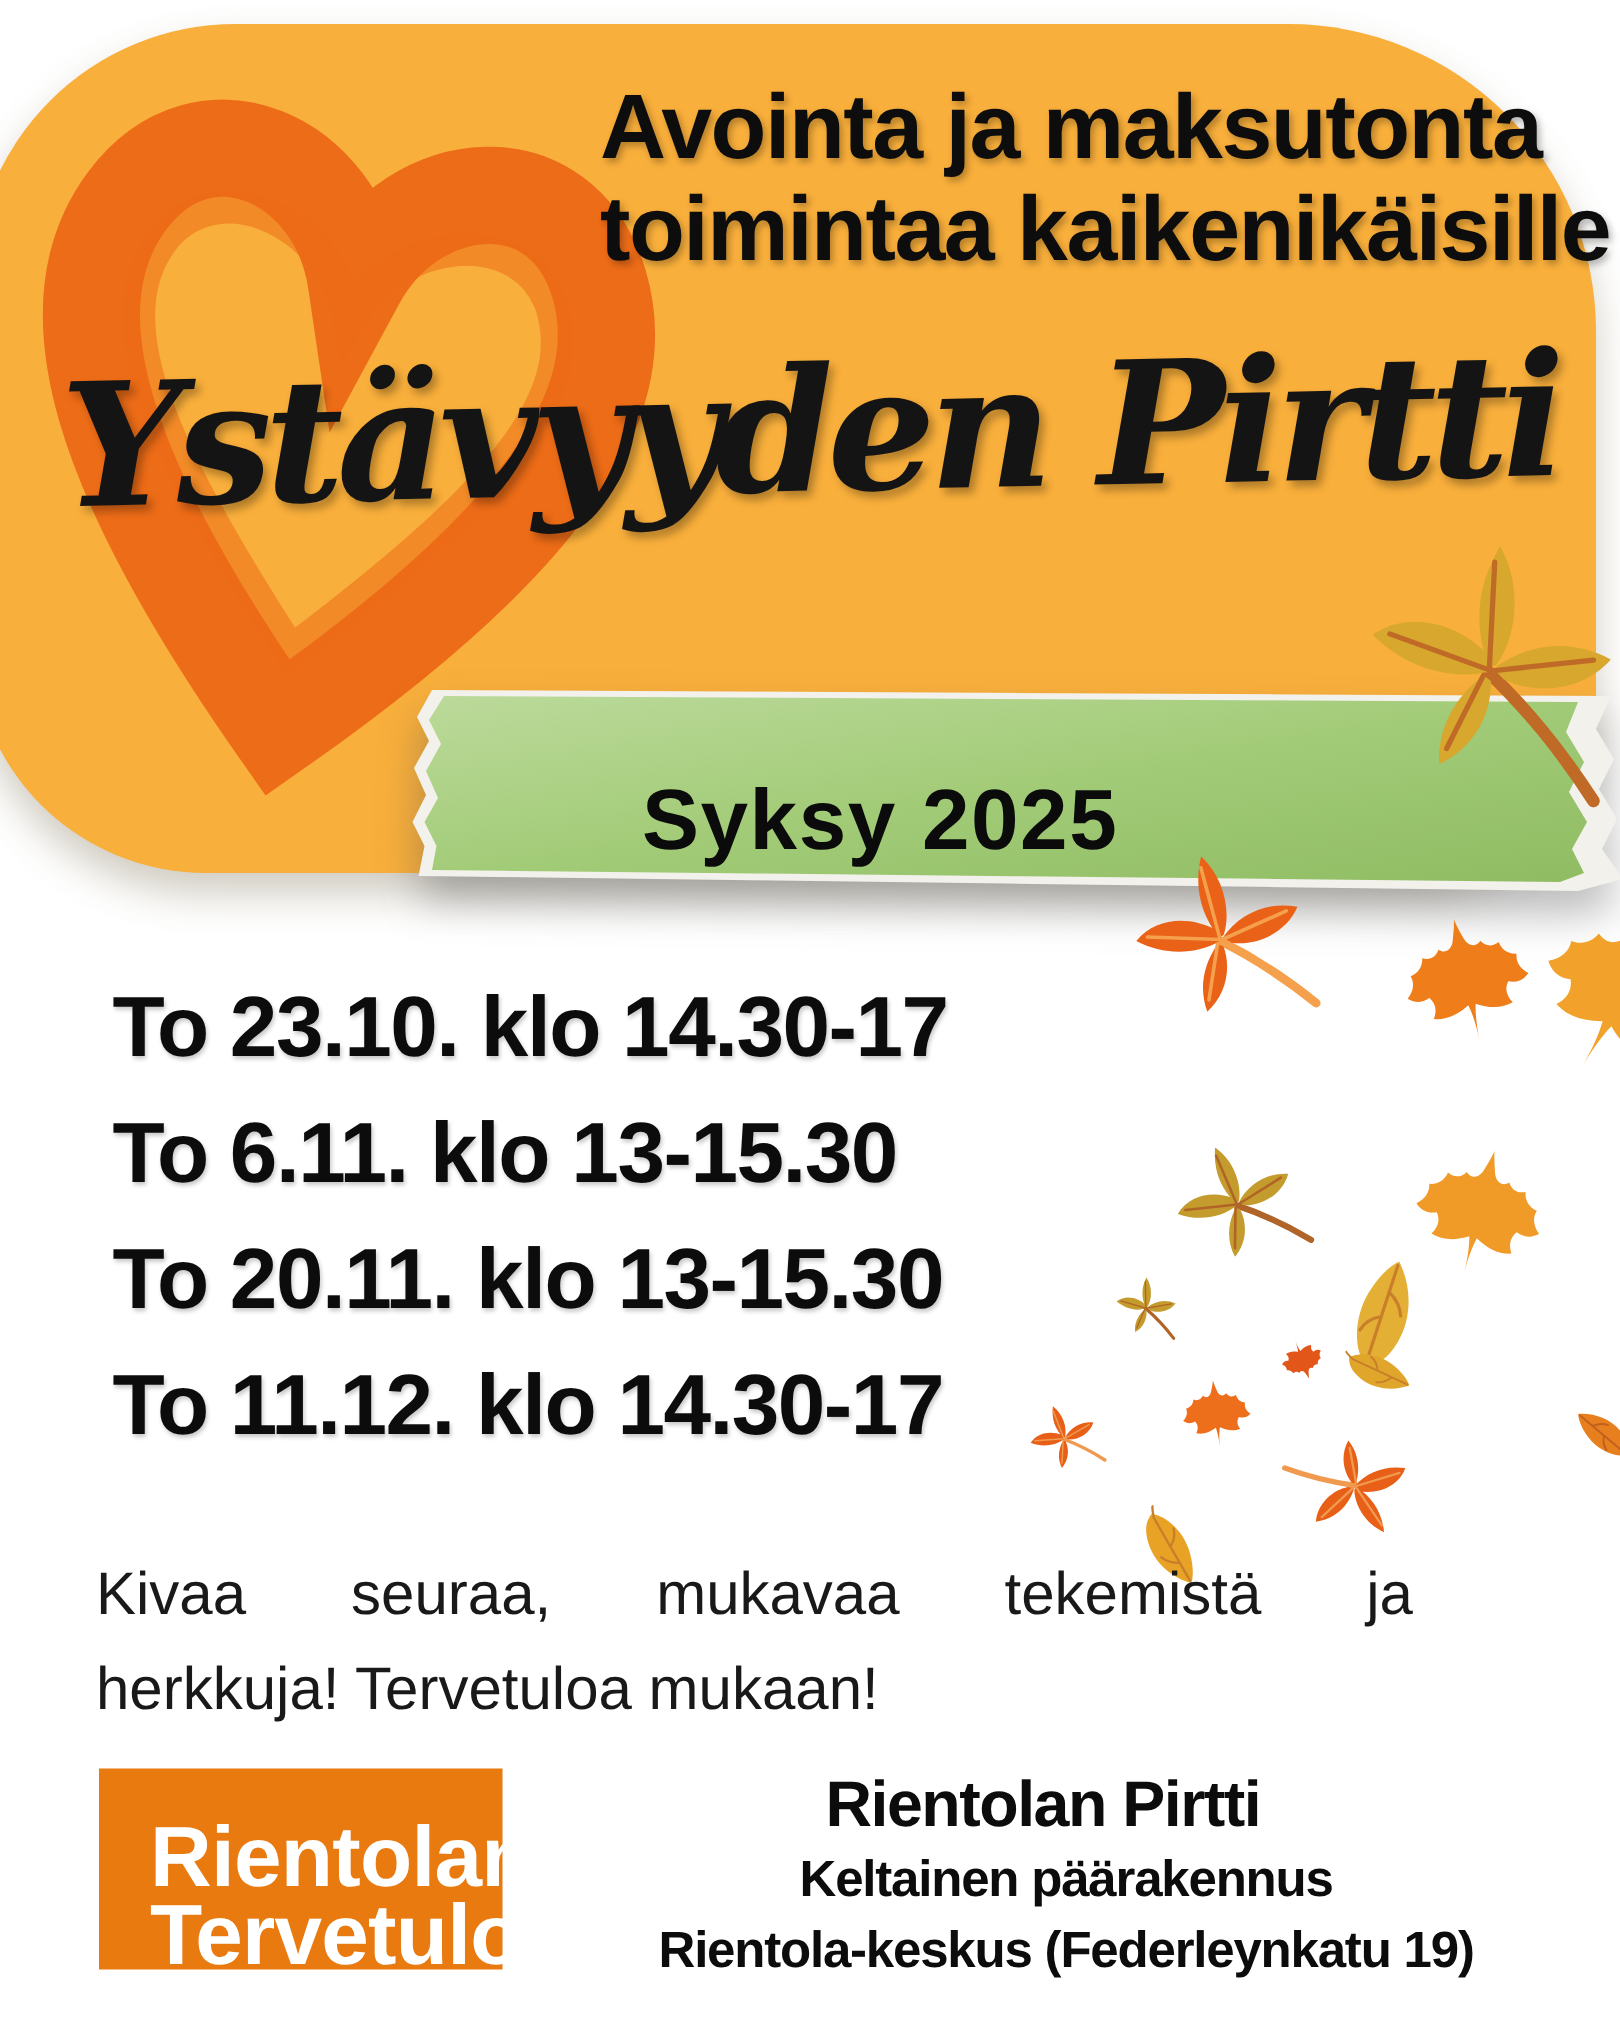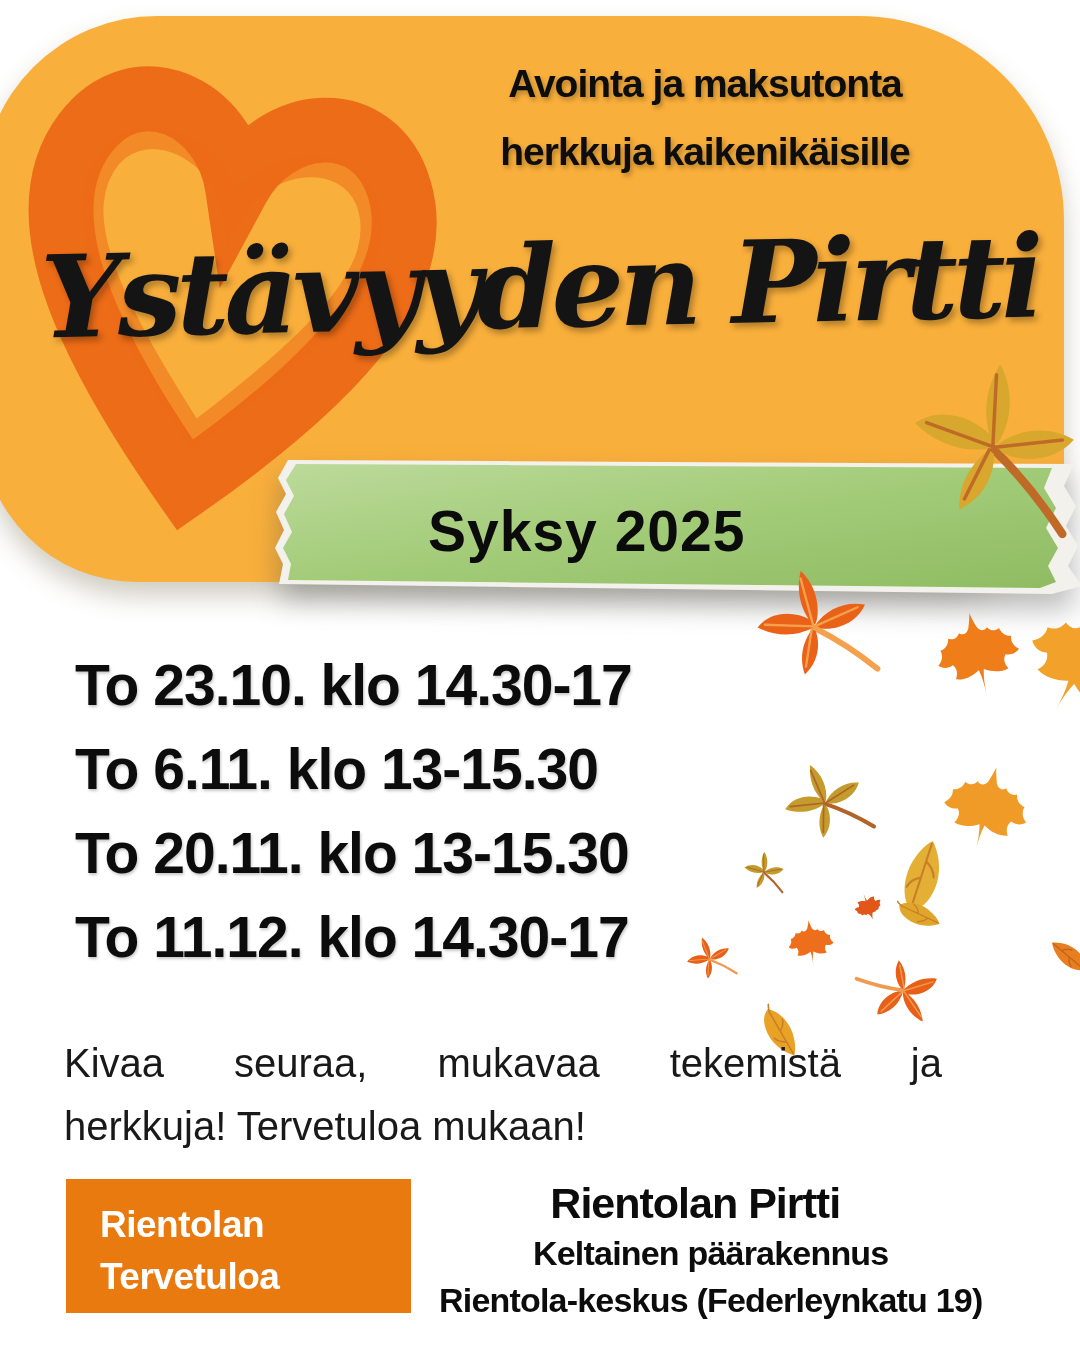--- a/index.html
+++ b/index.html
@@ -18,59 +18,59 @@
 
   
   .heart { position:absolute; left:2px; top:18px; width:432px; height:560px;
            transform:rotate(10deg); transform-origin:50% 50%; }
   .heart path { fill:none; stroke:#ED6C17; stroke-width:15; stroke-linecap:round; }
   .heart .inner { stroke-width:5; opacity:.55; }
 
   
   .tagline {
     position:absolute; left:400px; top:50px; width:610px; text-align:center;
-    font-weight:bold; font-size:39px; line-height:68px; letter-spacing:-1px;
+    font-weight:bold; font-size:61px; line-height:68px; letter-spacing:-1px;
     color:#0d0d0d; white-space:nowrap; text-shadow:2px 3px 5px rgba(0,0,0,.28);
   }
   .title {
     position:absolute; left:0; top:220px; width:1080px; text-align:center;
     font-family:"DejaVu Serif", serif; font-style:italic; font-weight:bold;
     font-size:114px; letter-spacing:-5px; white-space:nowrap;
     transform:rotate(-1.2deg); color:#141414;
     text-shadow:3px 4px 6px rgba(0,0,0,.30);
   }
 
   
   .tape { position:absolute; left:270px; top:454px; width:812px; height:146px;
           filter:drop-shadow(0 16px 14px rgba(80,80,80,.38)); }
   .tape svg { display:block; width:100%; height:100%; }
   .tape-label {
-    position:absolute; left:158px; top:44px; font-size:57px; font-weight:bold;
+    position:absolute; left:158px; top:60px; font-size:57px; font-weight:bold;
     letter-spacing:1px; color:#0b0b0b; white-space:nowrap;
   }
 
   
   .schedule {
     position:absolute; left:64px; top:632px; list-style:none; margin:11px; padding:0;
     font-size:57px; font-weight:bold; line-height:84px; letter-spacing:-1px;
     color:#0c0c0c; text-shadow:1px 2px 3px rgba(0,0,0,.22);
   }
 
   
   .desc {
     position:absolute; left:64px; top:1032px; width:878px;
     font-size:40px; line-height:63px; color:#191919; font-weight:400;
   }
   .desc .l1 { text-align:justify; text-align-last:justify; }
 
   
   .logo-box {
-    position:absolute; left:66px; top:1179px; width:345px; height:134px;
+    position:absolute; left:66px; top:1179px; width:269px; height:134px;
     background:#E87A10; color:#ffffff; box-sizing:border-box;
-    padding:20px 0 0 34px; font-weight:bold; font-size:37px; line-height:52px;
+    padding:33px 0 0 34px; font-weight:bold; font-size:57px; line-height:52px;
     letter-spacing:-0.5px;
   }
   .venue { position:absolute; left:408px; top:1176px; color:#0c0c0c;text-align:center; }
   .venue-name { font-size:43px; font-weight:bold; letter-spacing:-1px; line-height:54px; }
   .venue-line { font-size:34px; font-weight:bold; letter-spacing:-0.8px; line-height:47px;margin-left:31px; }
 
   
   .lf { position:absolute; pointer-events:none; overflow:visible; transform-origin:50% 50%; }
   .ln { fill:none; stroke:var(--vein,#C0671F); stroke-linecap:round; }
 </style>
@@ -100,21 +100,21 @@
   </svg>
 
   <div class="blob"></div>
   <svg class="heart" viewBox="0 0 100 120">
     <path d="M50 34 C44 16 22 10 13 28 C4 46 16 70 50 104 C84 70 96 46 87 28 C78 10 56 16 50 34 Z"></path>
     <path class="inner" d="M50 40 C45 26 27 21 20 32 C12 46 24 64 50 92 C76 64 88 46 80 32 C73 21 55 26 50 40 Z"></path>
   </svg>
 
   <div class="tagline">
     <div>Avointa ja maksutonta</div>
-    <div>herkkuja kaikenikäisille</div>
+    <div>toimintaa kaikenikäisille</div>
   </div>
 
   <div class="title">Ystävyyden Pirtti</div>
 
   <div class="tape">
     <svg viewBox="0 0 812 146" preserveAspectRatio="none">
       <defs>
         <linearGradient id="tapeg" x1="0" y1="0" x2="1" y2="1">
           <stop offset="0" stop-color="#BCDA9B"></stop>
           <stop offset="0.5" stop-color="#A2CB77"></stop>

